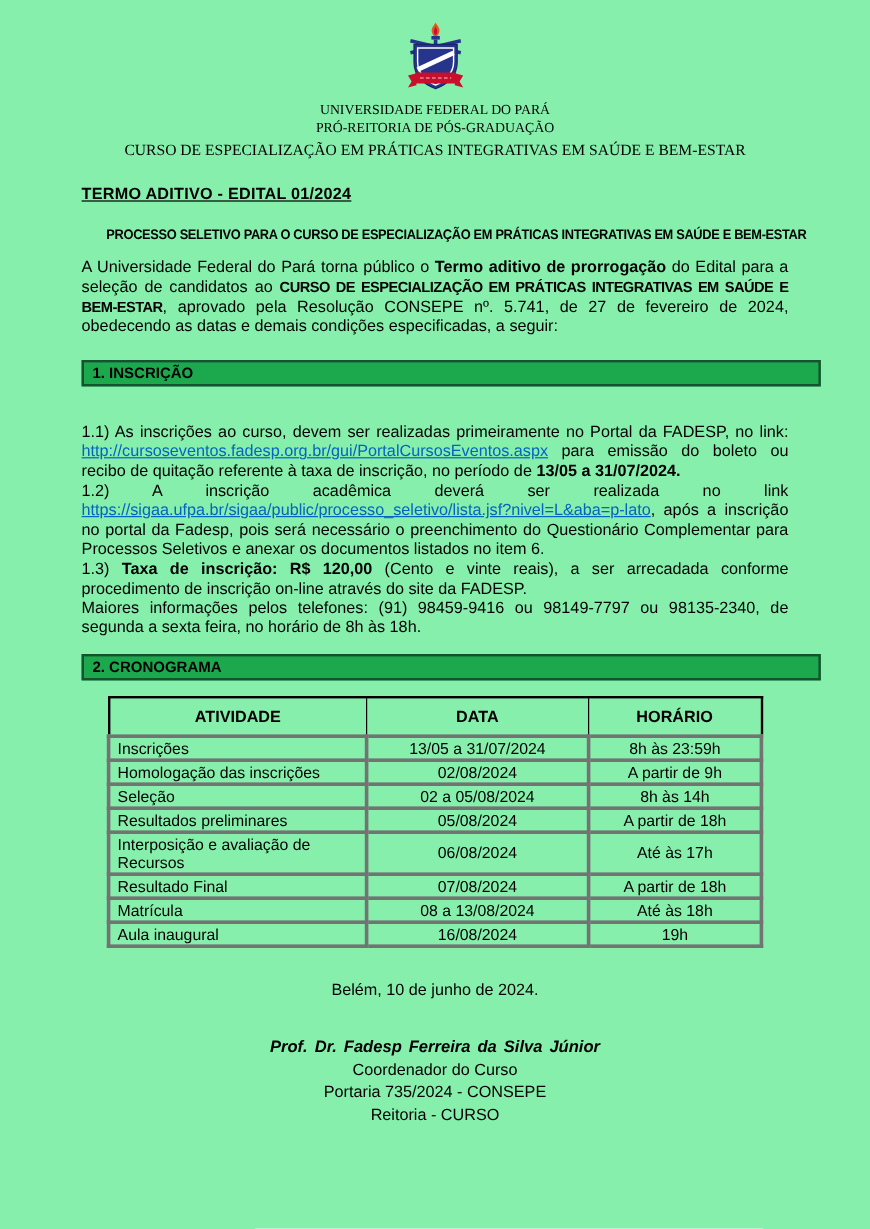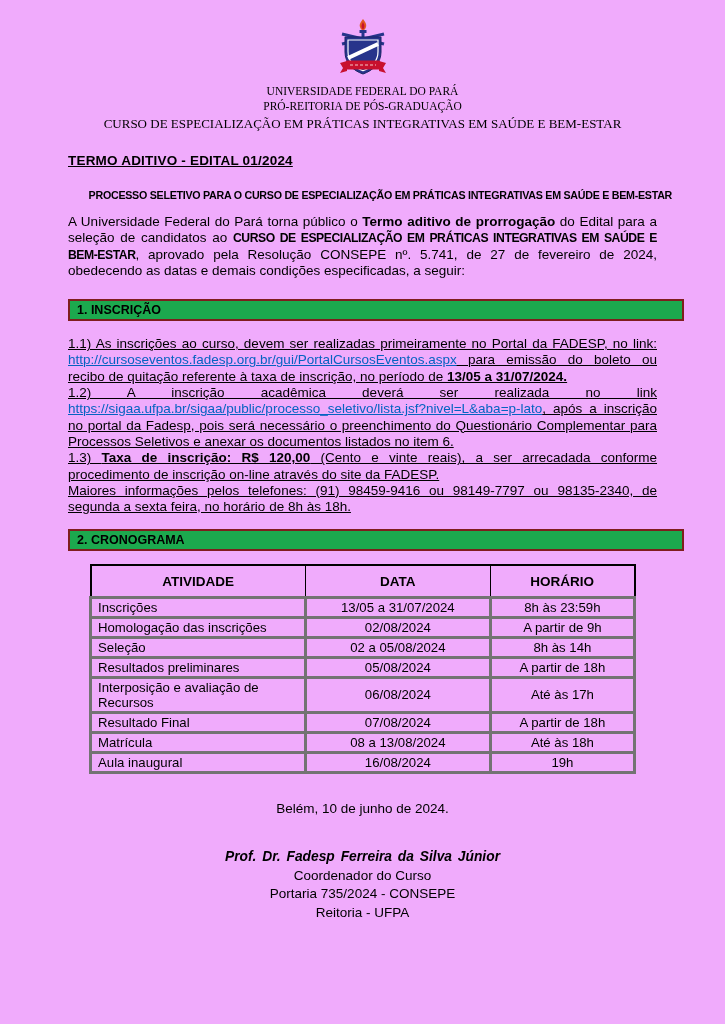--- a/index.html
+++ b/index.html
@@ -6,21 +6,21 @@
     --section-bar:#1CA94E;
     --link:#0563C1;
     --crest-navy:#27348B;
     --crest-red:#C8102E;
     --crest-flame:#E25822;
   }
   *{margin:0;padding:0;box-sizing:border-box;}
   html,body{background:#fff;}
   body{width:725px;height:1024px;overflow:hidden;}
   .page{
-    width:725px;height:1024px;background:#f0abfc;color:#000;
+    width:725px;height:1024px;background:#86efac;color:#000;
     font-family:"Liberation Sans","DejaVu Sans",sans-serif;
     padding:18px 68px 0 68px;position:relative;
   }
   .crest-wrap{text-align:center;}
   .org-line{font-family:"Liberation Serif","DejaVu Serif",serif;text-align:center;}
   .org-sm{font-size:11.5px;line-height:15px;}
   .org-lg{font-size:13px;line-height:17px;margin-top:1px;}
   .doc-title{
     margin-top:21px;text-align:left;font-weight:700;font-size:13.5px;
     text-decoration:underline;letter-spacing:.2px;
@@ -32,27 +32,27 @@
   }
   .body-par{
     font-size:13.5px;line-height:16.3px;text-align:justify;
   }
   .intro{margin-top:13px;}
   .run-bold{font-weight:700;}
   .run-narrow-bold{font-weight:700;font-size:12.2px;letter-spacing:-0.45px;}
   .run-link{color:var(--link);text-decoration:underline;white-space:nowrap;cursor:pointer;}
   .section-bar{
     height:22px;background:var(--section-bar);
-    border:2px solid #7f1d1d;
+    border:2px solid #14532d;
     margin:20px -27px 0 0;
     display:flex;align-items:center;
   }
   .section-bar .bar-label{font-size:12.5px;font-weight:700;padding-left:7px;}
   .section-bar.indent2 .bar-label{}
-  .items{margin-top:15px;text-decoration:underline;}
+  .items{margin-top:30px;}
   .section-bar.second{margin-top:14px;}
   table.schedule{
     border-collapse:collapse;width:547px;margin:13px auto 0 auto;
     border:2px solid #000;table-layout:fixed;
   }
   table.schedule th{
     border:1px solid #000;font-size:13.5px;font-weight:700;text-align:center;
     padding:3px 4px;height:32px;
   }
   table.schedule td{
@@ -174,16 +174,16 @@
         </tr>
       </tbody>
   </table>
 
   <div class="dateline">Belém, 10 de junho de 2024.</div>
 
   <div class="signature">
     <div class="sig-name">Prof. Dr. Fadesp Ferreira da Silva Júnior</div>
     <div class="sig-line">Coordenador do Curso</div>
     <div class="sig-line">Portaria 735/2024 - CONSEPE</div>
-    <div class="sig-line">Reitoria - UFPA</div>
+    <div class="sig-line">Reitoria - CURSO</div>
   </div>
 
 </div>
 
 </body></html>

